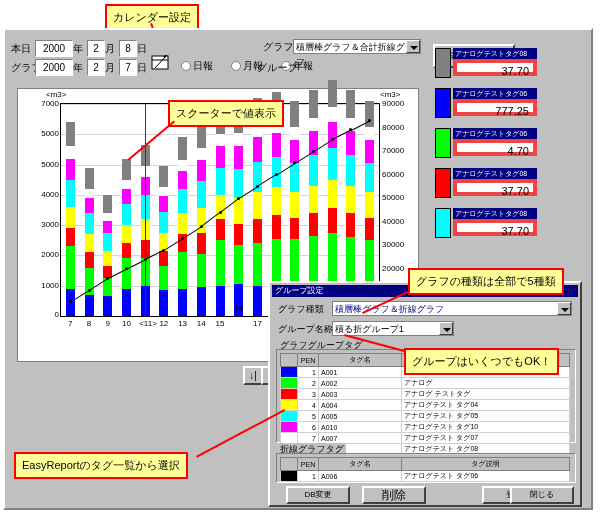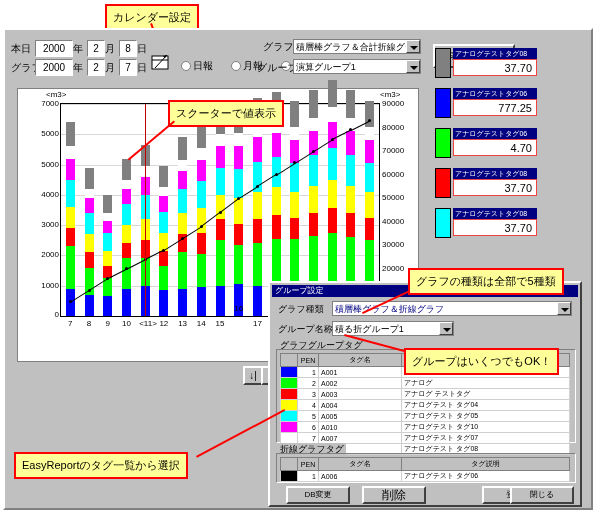--- a/index.html
+++ b/index.html
@@ -25,21 +25,21 @@
   .gl{position:absolute;left:0;width:100%;height:1px;background:#d8d8d8;}
   .bar{position:absolute;bottom:0;width:9px;}
   .seg{width:100%;}
   .cursorline{position:absolute;top:0;bottom:0;width:1px;background:#c00000;}
   .dot2{position:absolute;width:3px;height:3px;background:#000;border-radius:50%;}
   .axlbl{position:absolute;font-size:8px;color:#000;}
 
   
   .gauge{position:absolute;width:84px;}
   .gauge .cap{height:11px;background:#000080;color:#fff;font-size:7px;line-height:11px;padding-left:2px;box-sizing:border-box;}
-  .gauge .val{height:17px;background:#ffffff;border:1px solid #ef4444;font-size:11px;text-align:right;padding-right:4px;line-height:17px;box-sizing:border-box;}
+  .gauge .val{height:17px;background:#ffffff;border:4px solid #ef4444;font-size:11px;text-align:right;padding-right:4px;line-height:17px;box-sizing:border-box;}
   .swatch{position:absolute;width:14px;height:28px;border:1px solid #000;}
 
   
   #dlg{position:absolute;left:268px;top:281px;width:310px;height:222px;background:#c0c0c0;border:2px solid #ffffff;border-right-color:#404040;border-bottom-color:#404040;}
   #dlgTitle{position:absolute;left:2px;top:2px;right:2px;height:12px;background:#000080;color:#fff;font-size:8px;line-height:12px;padding-left:3px;box-sizing:border-box;}
   .grpbox{position:absolute;border:1px solid #808080;border-right-color:#ffffff;border-bottom-color:#ffffff;}
   .grptitle{position:absolute;font-size:9px;background:#c0c0c0;padding:0 2px;}
   table.tg{position:absolute;border-collapse:collapse;background:#fff;font-size:7px;}
   table.tg th{background:#c0c0c0;border:1px solid #808080;font-weight:normal;font-size:7px;height:10px;}
   table.tg td{border:1px solid #d0d0d0;height:9px;padding:0 2px;font-size:7px;}
@@ -86,24 +86,20 @@
   <div class="radio" style="left:176px;top:29px;"><span class="dot"></span><span>日報</span></div>
   <div class="radio" style="left:226px;top:29px;"><span class="dot"></span><span>月報</span></div>
   <div class="radio" style="left:276px;top:29px;"><span class="dot"></span><span>年報</span></div>
 
   <div class="lbl" style="left:258px;top:10px;">グラフ</div>
   <div class="combo" style="left:288px;top:9px;width:128px;">
     <span>積層棒グラフ＆合計折線グラフ</span>
     <span class="arrow"></span>
   </div>
   <div class="lbl" style="left:252px;top:31px;">グループ</div>
-  <div class="combo" style="left:288px;top:29px;width:128px;">
-    <span>演算グループ1</span>
-    <span class="arrow"></span>
-  </div>
 
   <div class="btn" style="left:428px;top:14px;width:78px;height:20px;line-height:20px;">表 示 更 新</div>
 
   <div id="chartPanel">
     <div class="axlbl" style="left:28px;top:1px;">&lt;m3&gt;</div>
     <div class="axlbl" style="left:362px;top:1px;">&lt;m3&gt;</div>
     <div id="plot">
         <div class="gl" style="top: 181.714px;"></div>
         <div class="axlbl" style="left: -30px; top: 176.714px; width: 28px; text-align: right;">1000</div>
         <div class="gl" style="top: 151.429px;"></div>

